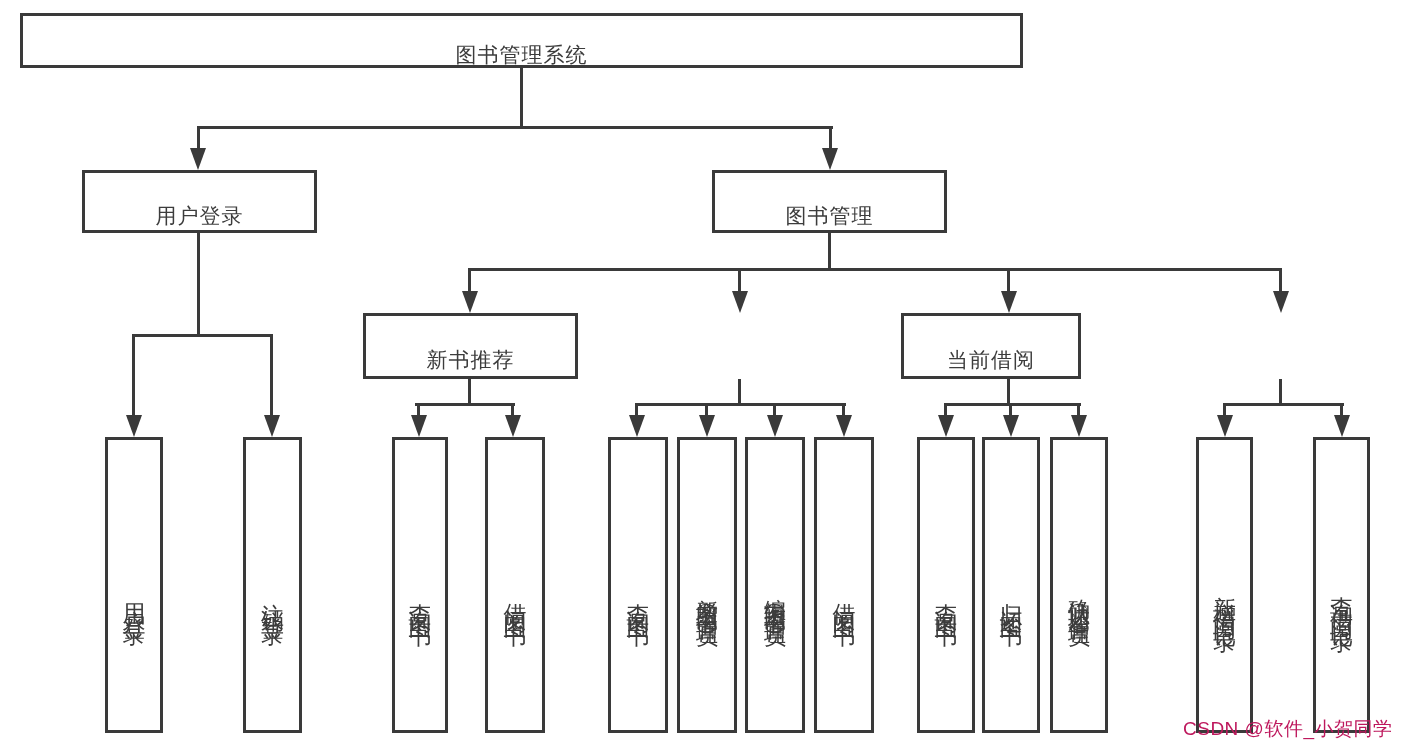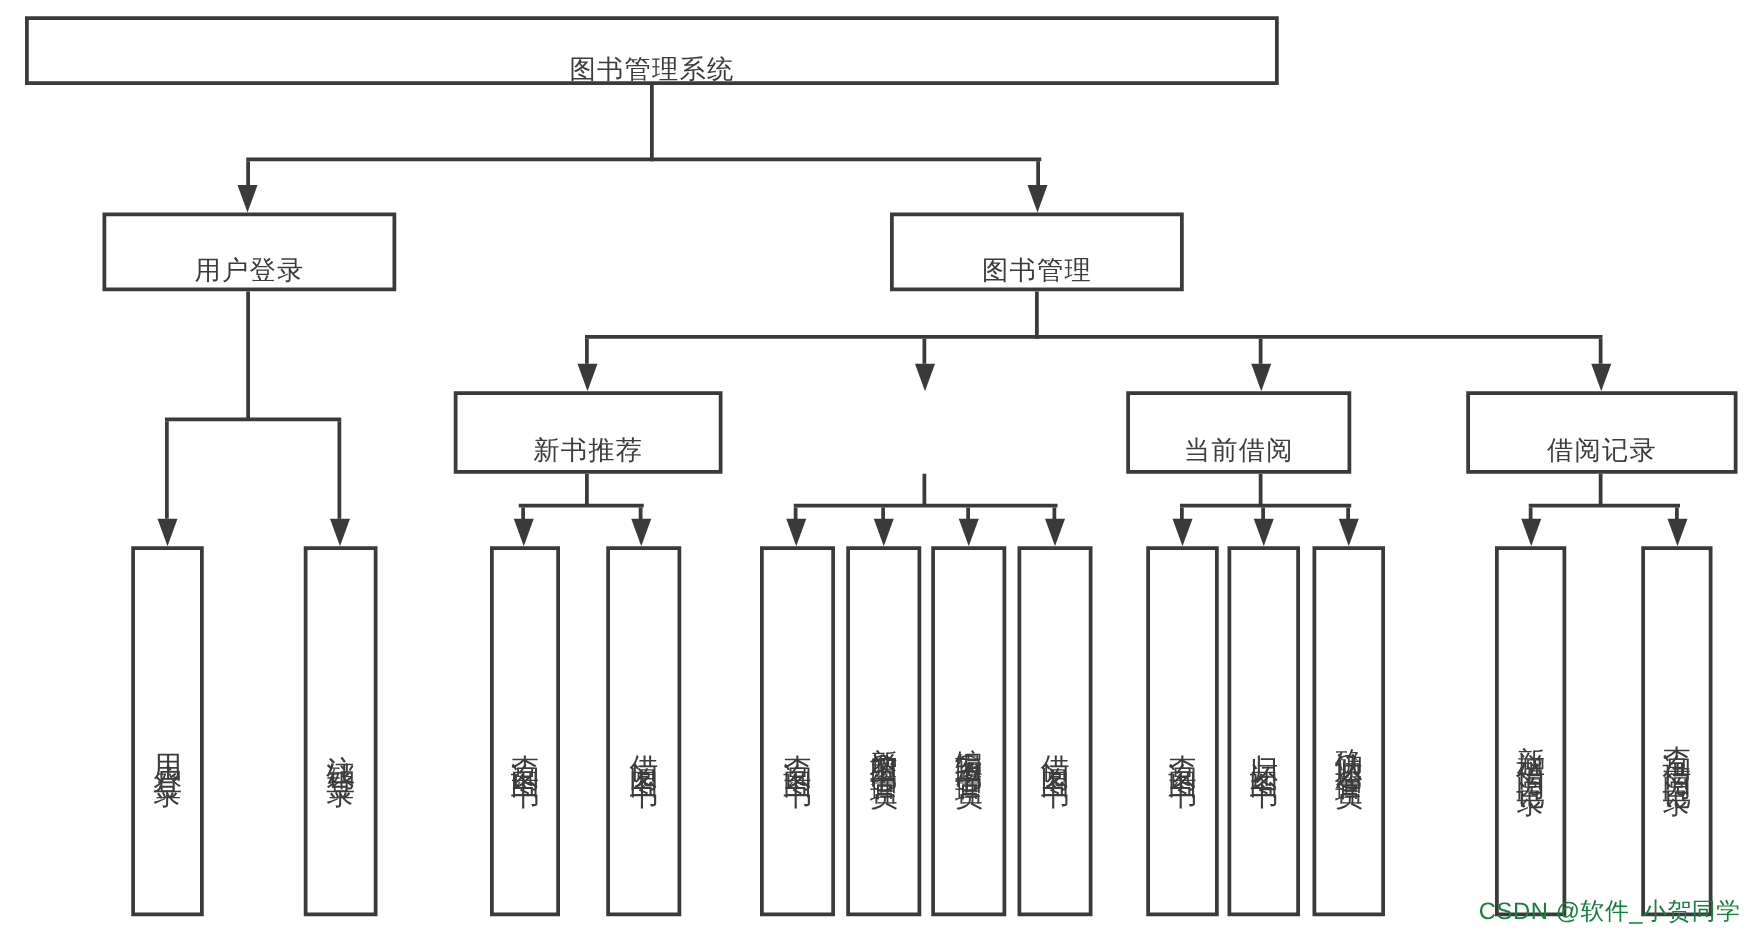--- a/index.html
+++ b/index.html
@@ -116,23 +116,20 @@
 
   <div class="node h" style="left:712px;top:170px;width:235px;height:63px">
     <span>图书管理</span>
   </div>
 
 
   <div class="node h" style="left:901px;top:313px;width:180px;height:66px">
     <span>当前借阅</span>
   </div>
 
-  <div class="node h" style="left:1173px;top:313px;width:217px;height:66px">
-    <span>借阅记录</span>
-  </div>
 
   <div class="node v" style="left:105px;top:437px;width:58px;height:296px">
     <span>用户登录</span>
   </div>
   <div class="node v" style="left:243px;top:437px;width:59px;height:296px">
     <span>注销登录</span>
   </div>
 
   <div class="node v" style="left:392px;top:437px;width:56px;height:296px">
     <span>查询图书</span>
@@ -164,15 +161,15 @@
     <span>确认归还（管理员）</span>
   </div>
 
   <div class="node v" style="left:1196px;top:437px;width:57px;height:296px">
     <span>新增借阅记录</span>
   </div>
   <div class="node v" style="left:1313px;top:437px;width:57px;height:296px">
     <span>查询借阅记录</span>
   </div>
 
-  <div class="watermark" style="color: #15803d;">CSDN @软件_小贺同学</div>
+  <div class="watermark" style="color: #be185d;">CSDN @软件_小贺同学</div>
 
 </div>
 
 </body></html>

